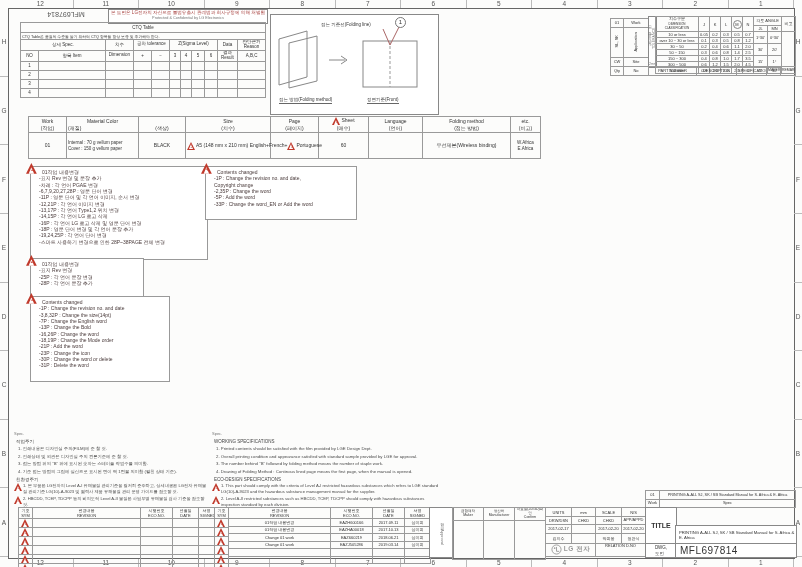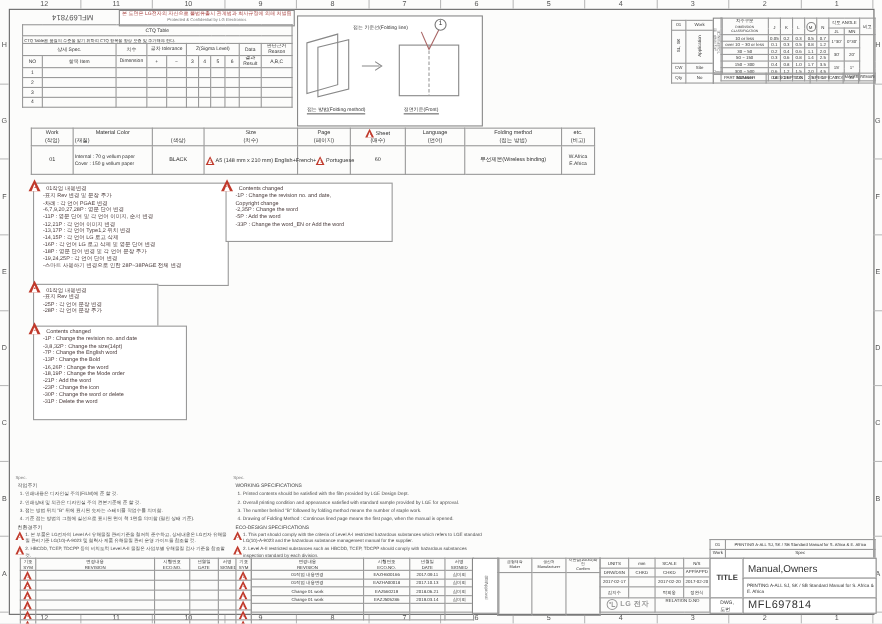--- a/index.html
+++ b/index.html
@@ -796,23 +796,20 @@
     </tbody>
   </table>
 
   <div class="abs bord" style="left:645px;top:507px;width:30px;height:36px;display:flex;align-items:center;justify-content:center">
     <span class="f7" style="font-weight:bold">TITLE</span>
   </div>
   <div class="abs bord" style="left:645px;top:543px;width:30px;height:13px;display:flex;align-items:center;justify-content:center">
     <span class="pre f45">DWG,
 도번</span>
   </div>
-  <div class="abs bord" style="left:675px;top:507px;width:120px;height:18px;display:flex;align-items:center">
-    <span class="f9" style="padding-left:4px">Manual,Owners</span>
-  </div>
   <div class="abs bord" style="left:675px;top:525px;width:120px;height:18px;display:flex;align-items:center">
     <span style="font-size:4.2px;line-height:1.3;padding-left:3px">PRINTING A-ALL SJ, SK / SB Standard Manual for S. Africa &amp; E. Africa</span>
   </div>
   <div class="abs bord" style="left:675px;top:543px;width:120px;height:13px;display:flex;align-items:center">
     <span style="font-size:10px;letter-spacing:0.5px;padding-left:4px">MFL697814</span>
   </div>
 
 </div>
 
 </body></html>

